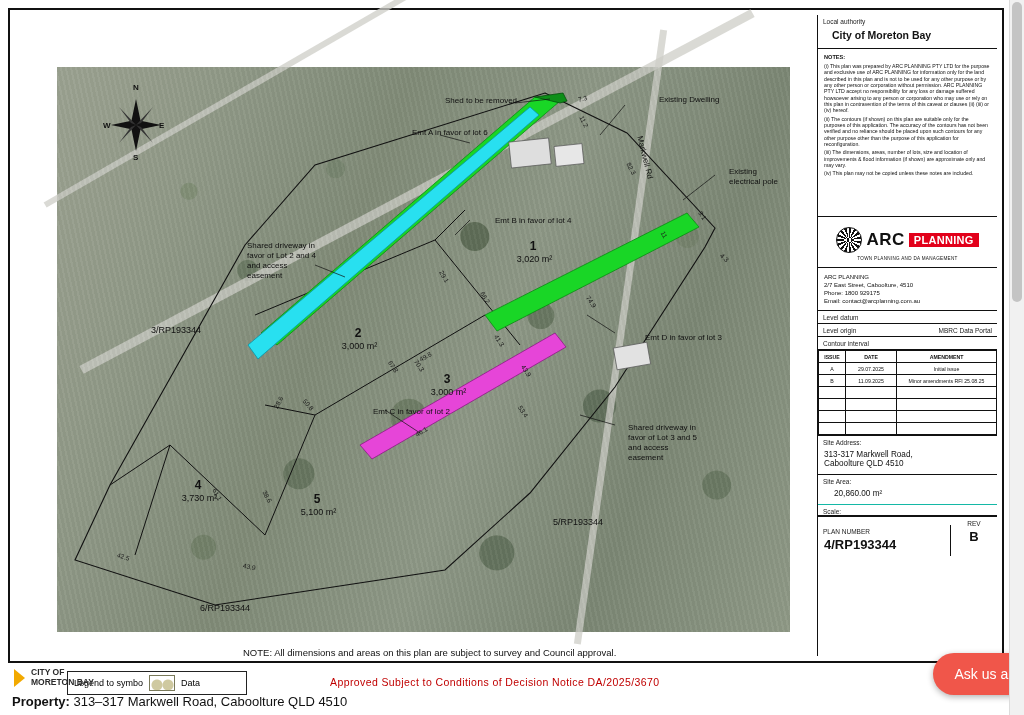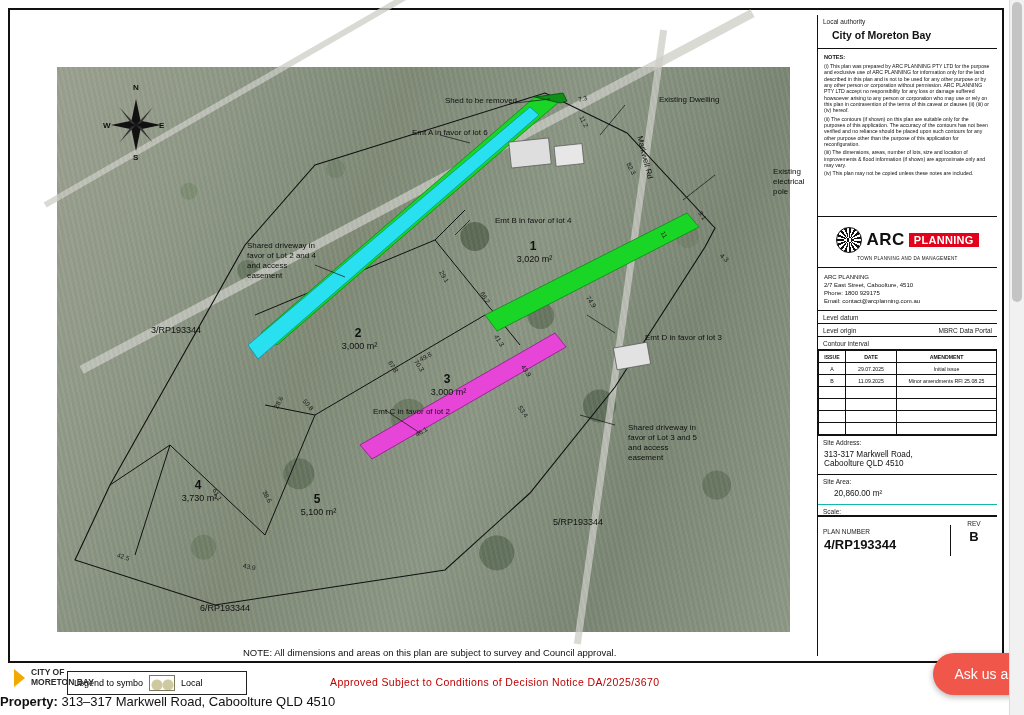--- a/index.html
+++ b/index.html
@@ -245,21 +245,21 @@
     color: #c00000;
   }
   .property-bar {
     position: absolute;
     left: 0;
     top: 692px;
     width: 1024px;
     font-size: 13px;
     font-weight: bold;
     color: #111;
-    padding: 2px 0 0 0;
+    padding: 2px 0 0 12px;
     box-sizing: border-box;
   }
   .property-bar .pv { font-weight: normal; }
 
   
   .chat-bubble {
     position: absolute;
     right: -12px;
     top: 653px;
     height: 42px;
@@ -357,21 +357,21 @@
           <polygon points="48,56 31,38 36,40" fill="#333"></polygon>
         </svg>
         <span class="cl" style="left:28px; top:-4px;">N</span>
         <span class="cl" style="left:28px; top:66px;">S</span>
         <span class="cl" style="left:54px; top:34px;">E</span>
         <span class="cl" style="left:-2px; top:34px;">W</span>
       </div>
 
       <div class="mlabel" style="left:430px; top:81px;">Shed to be removed</div>
       <div class="mlabel" style="left:644px; top:80px;">Existing Dwelling</div>
-      <div class="mlabel" style="left:714px; top:152px;margin-left:44px;">Existing
+      <div class="mlabel" style="left:714px; top:152px;">Existing
 electrical pole</div>
       <div class="mlabel" style="left:397px; top:113px;">Emt A in favor of lot 6</div>
       <div class="mlabel" style="left:480px; top:201px;">Emt B in favor of lot 4</div>
       <div class="mlabel" style="left:358px; top:392px;">Emt C in favor of lot 2</div>
       <div class="mlabel" style="left:630px; top:318px;">Emt D in favor of lot 3</div>
       <div class="mlabel" style="left:232px; top:226px;">Shared driveway in
 favor of Lot 2 and 4
 and access
 easement</div>
       <div class="mlabel" style="left:613px; top:408px;">Shared driveway in
@@ -418,21 +418,21 @@
       <div class="dim" style="left:400px; top:413px; transform:rotate(-32deg);">46.1</div>
       <div class="dim" style="left:257px; top:384px; transform:rotate(-62deg);">28.6</div>
       <div class="dim" style="left:196px; top:476px; transform:rotate(62deg);">61.1</div>
       <div class="dim" style="left:246px; top:478px; transform:rotate(62deg);">38.6</div>
       <div class="dim" style="left:102px; top:538px; transform:rotate(18deg);">42.5</div>
       <div class="dim" style="left:228px; top:548px; transform:rotate(12deg);">43.9</div>
 
       <div class="legend">
         <span>Legend to symbo</span>
         <span class="tree-sym"></span>
-        <span>Local</span>
+        <span>Data</span>
       </div>
 
       <div class="note-bottom">NOTE: All dimensions and areas on this plan are subject to survey and Council approval.</div>
     </div>
 
     <div class="titleblock">
 
       <div style="border-bottom:1px solid #111;">
         <div class="tb-label" style="padding:3px 5px 0 5px;">Local authority</div>
         <div class="tb-auth">City of Moreton Bay</div>

